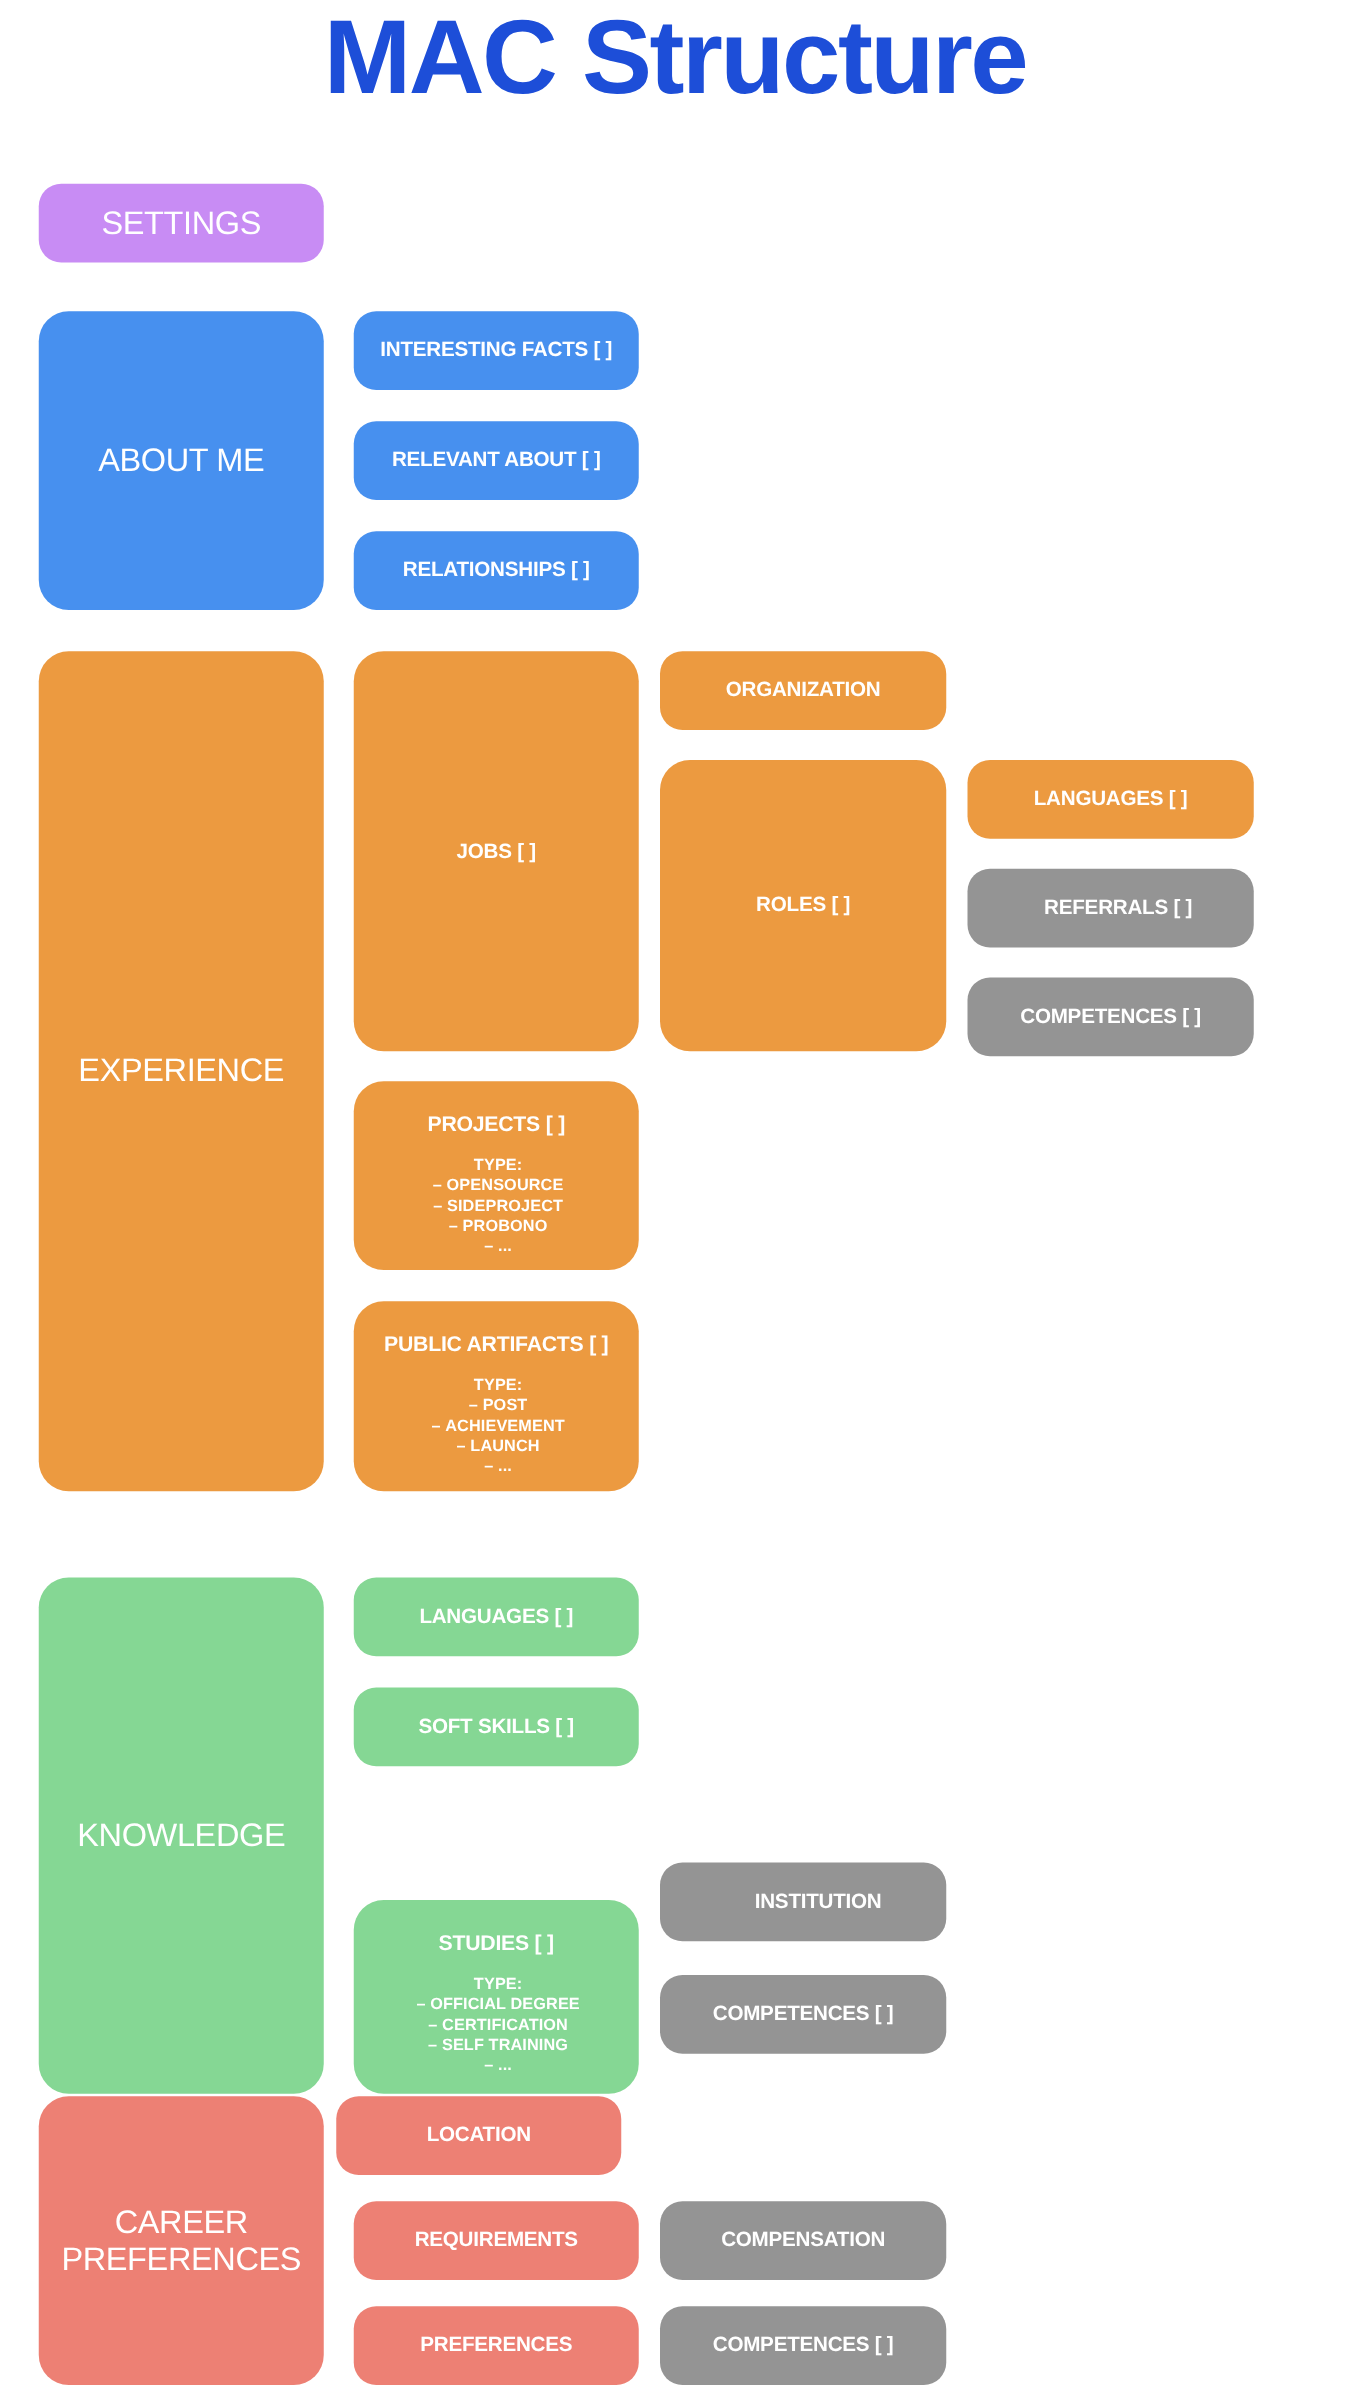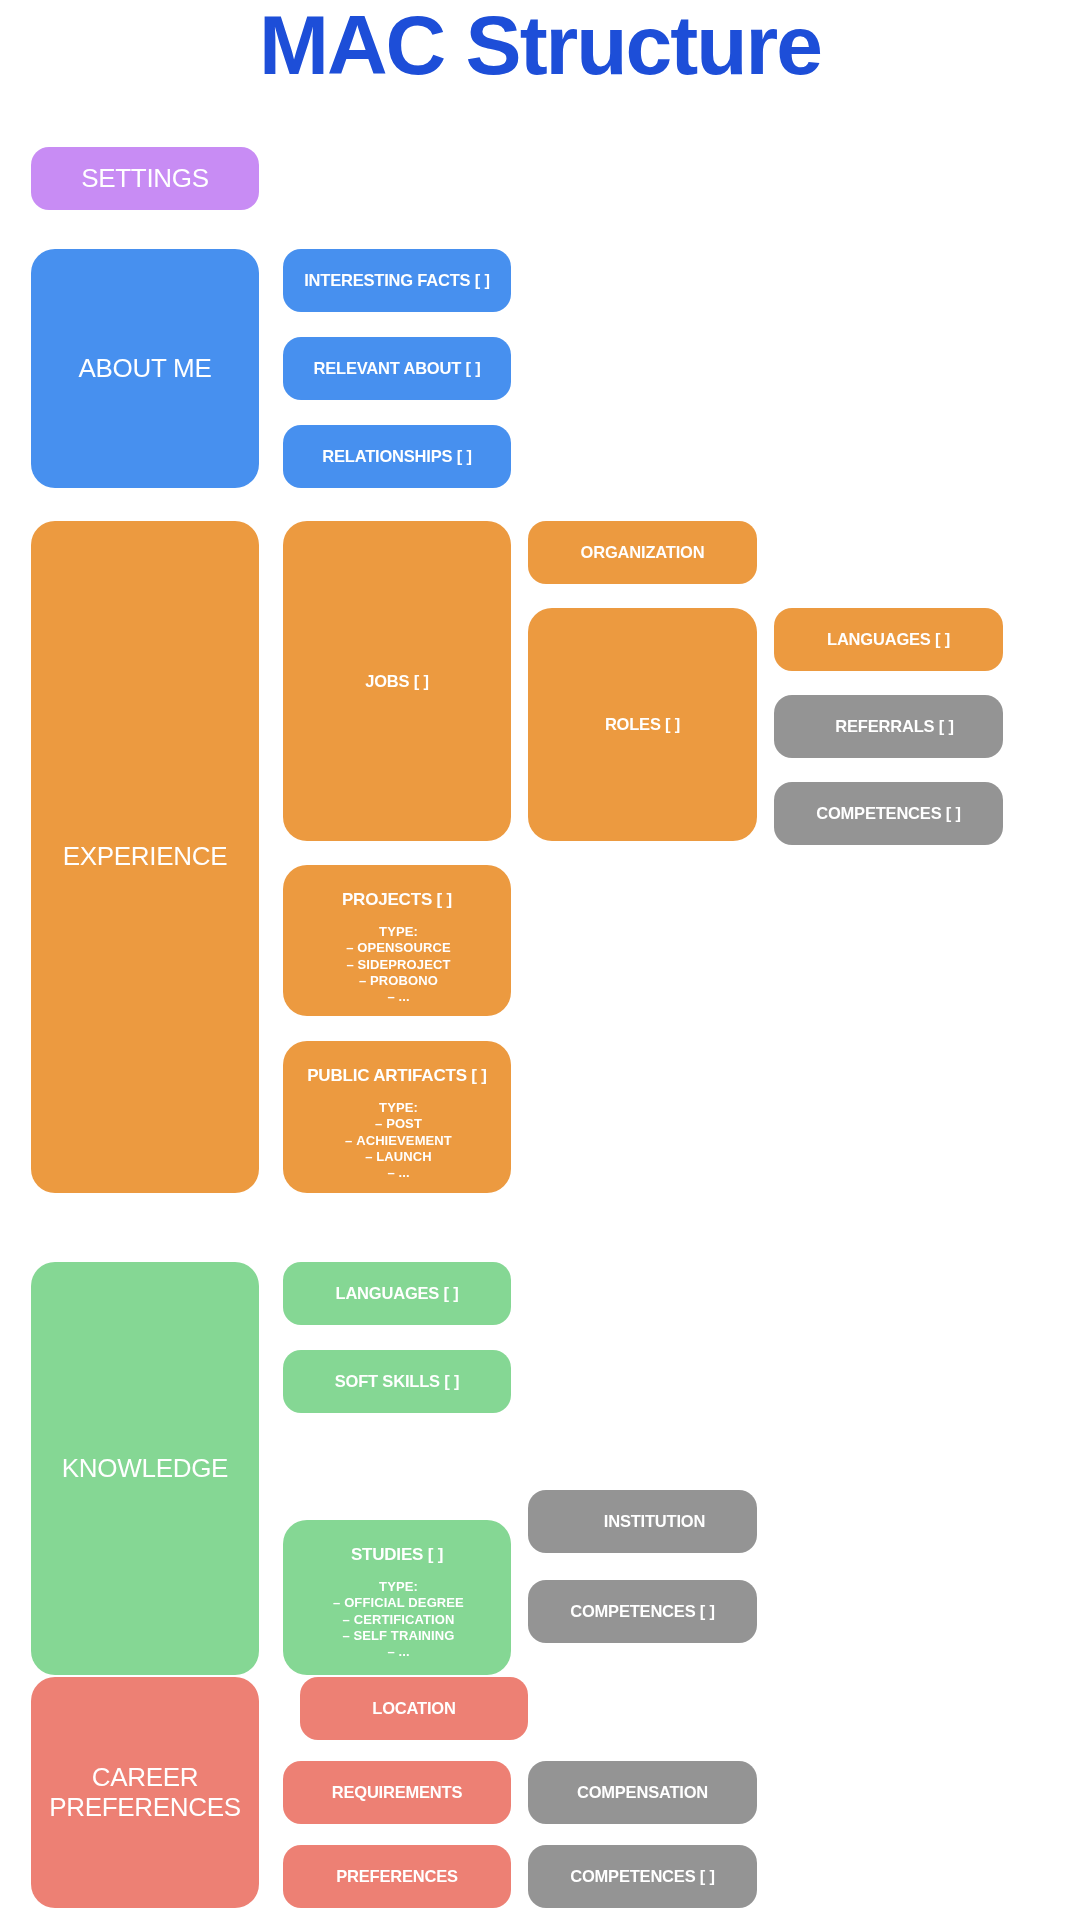--- a/index.html
+++ b/index.html
@@ -175,21 +175,21 @@
   <div class="box gray" style="left:528px; top:1490px; width:229px; height:63px;padding-left:24px;">
     <span class="label-sm">INSTITUTION</span>
   </div>
   <div class="box gray" style="left:528px; top:1580px; width:229px; height:63px;">
     <span class="label-sm">COMPETENCES [ ]</span>
   </div>
 
   <div class="box big red" style="left:31px; top:1677px; width:228px; height:231px;">
     <span class="label-lg">CAREER PREFERENCES</span>
   </div>
-  <div class="box red" style="left:300px; top:1677px; width:228px; height:63px;">
+  <div class="box red" style="left:269px; top:1677px; width:228px; height:63px;">
     <span class="label-sm">LOCATION</span>
   </div>
   <div class="box red" style="left:283px; top:1761px; width:228px; height:63px;">
     <span class="label-sm">REQUIREMENTS</span>
   </div>
   <div class="box red" style="left:283px; top:1845px; width:228px; height:63px;">
     <span class="label-sm">PREFERENCES</span>
   </div>
   <div class="box gray" style="left:528px; top:1761px; width:229px; height:63px;">
     <span class="label-sm">COMPENSATION</span>

